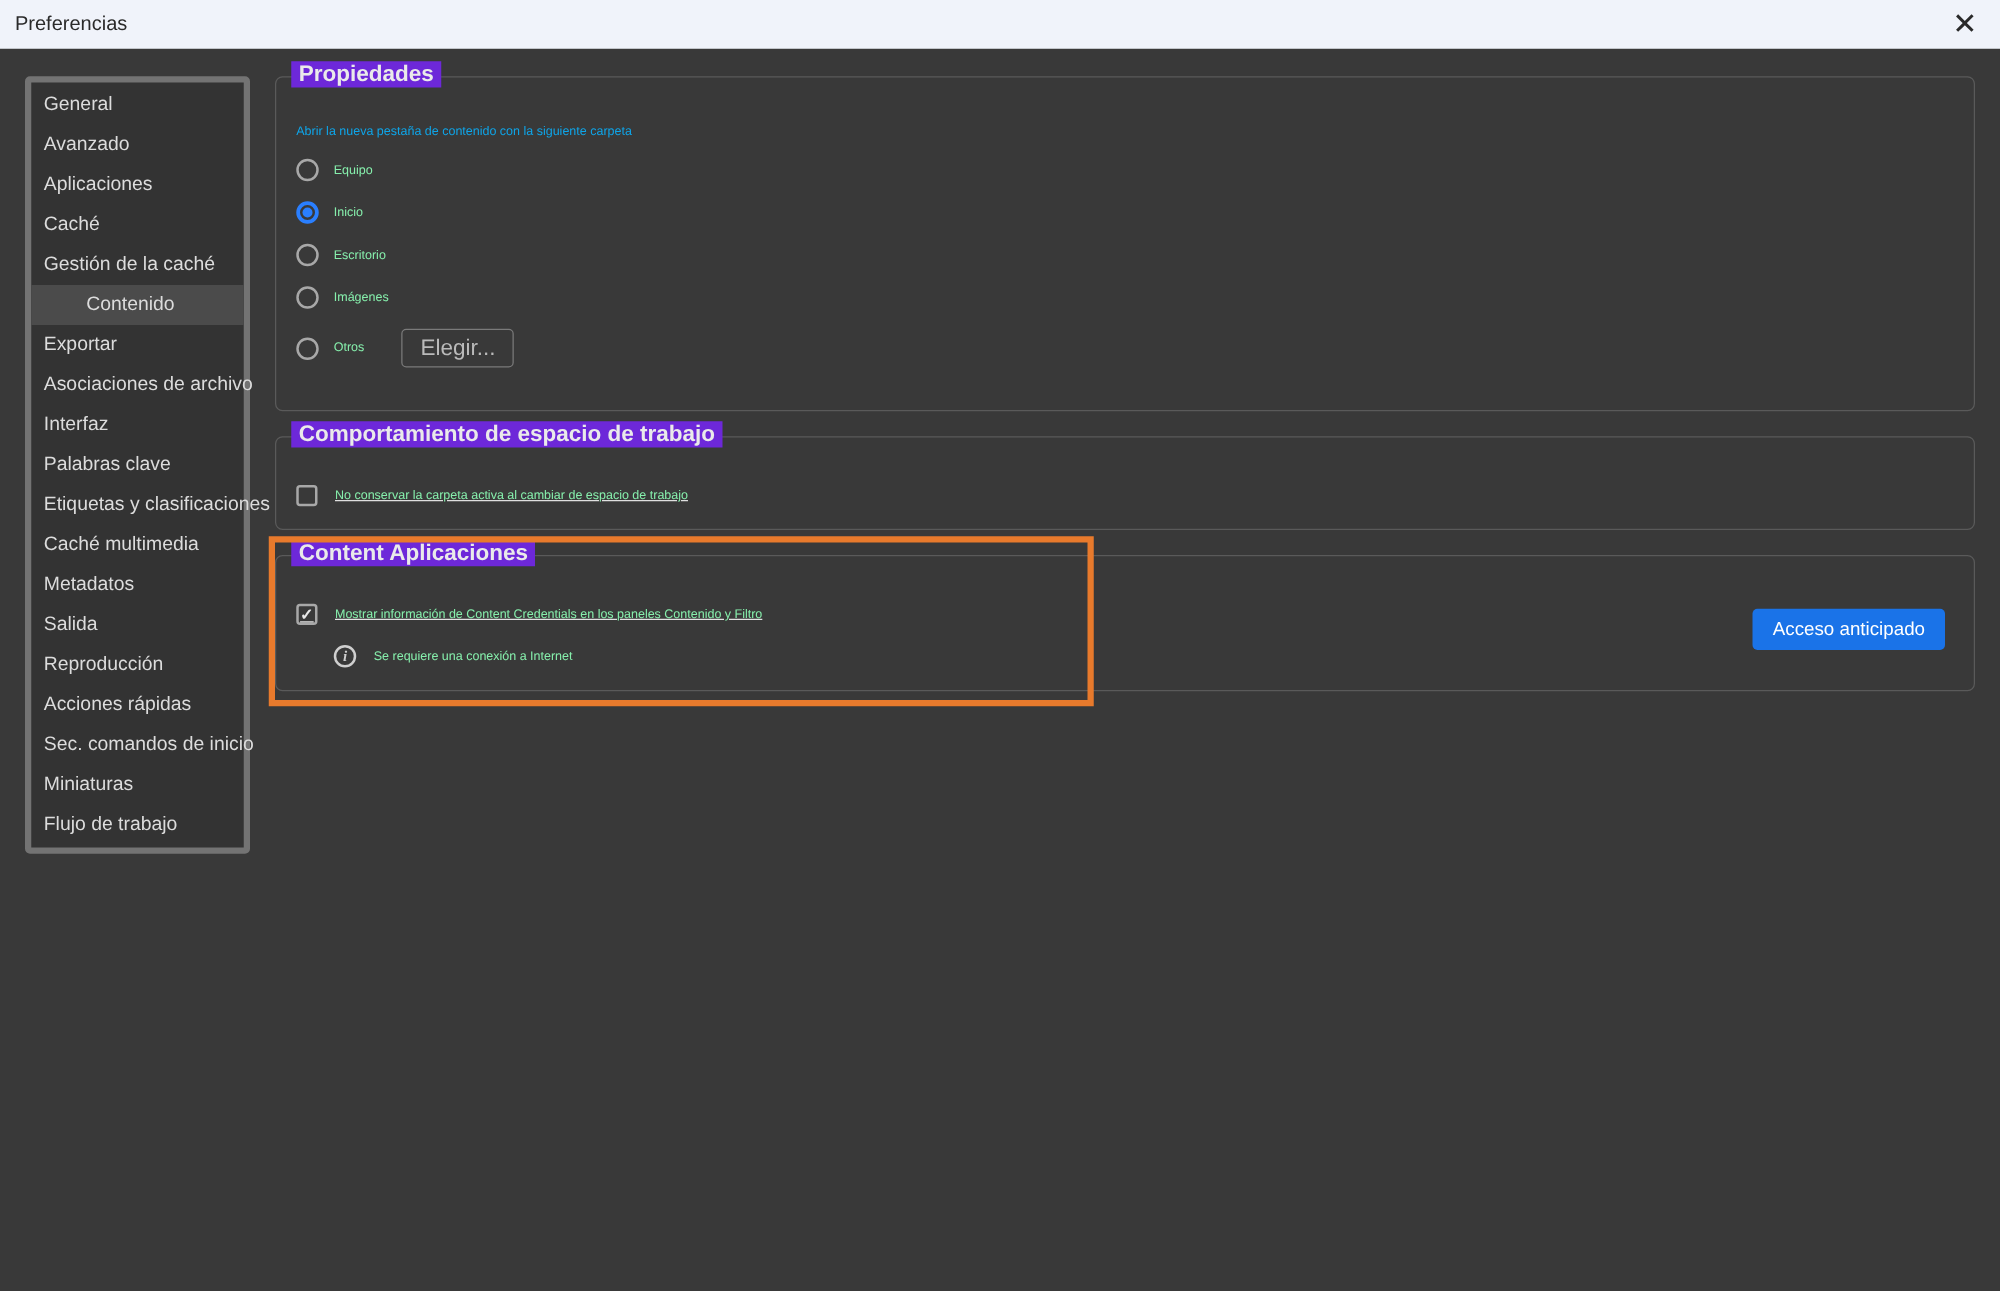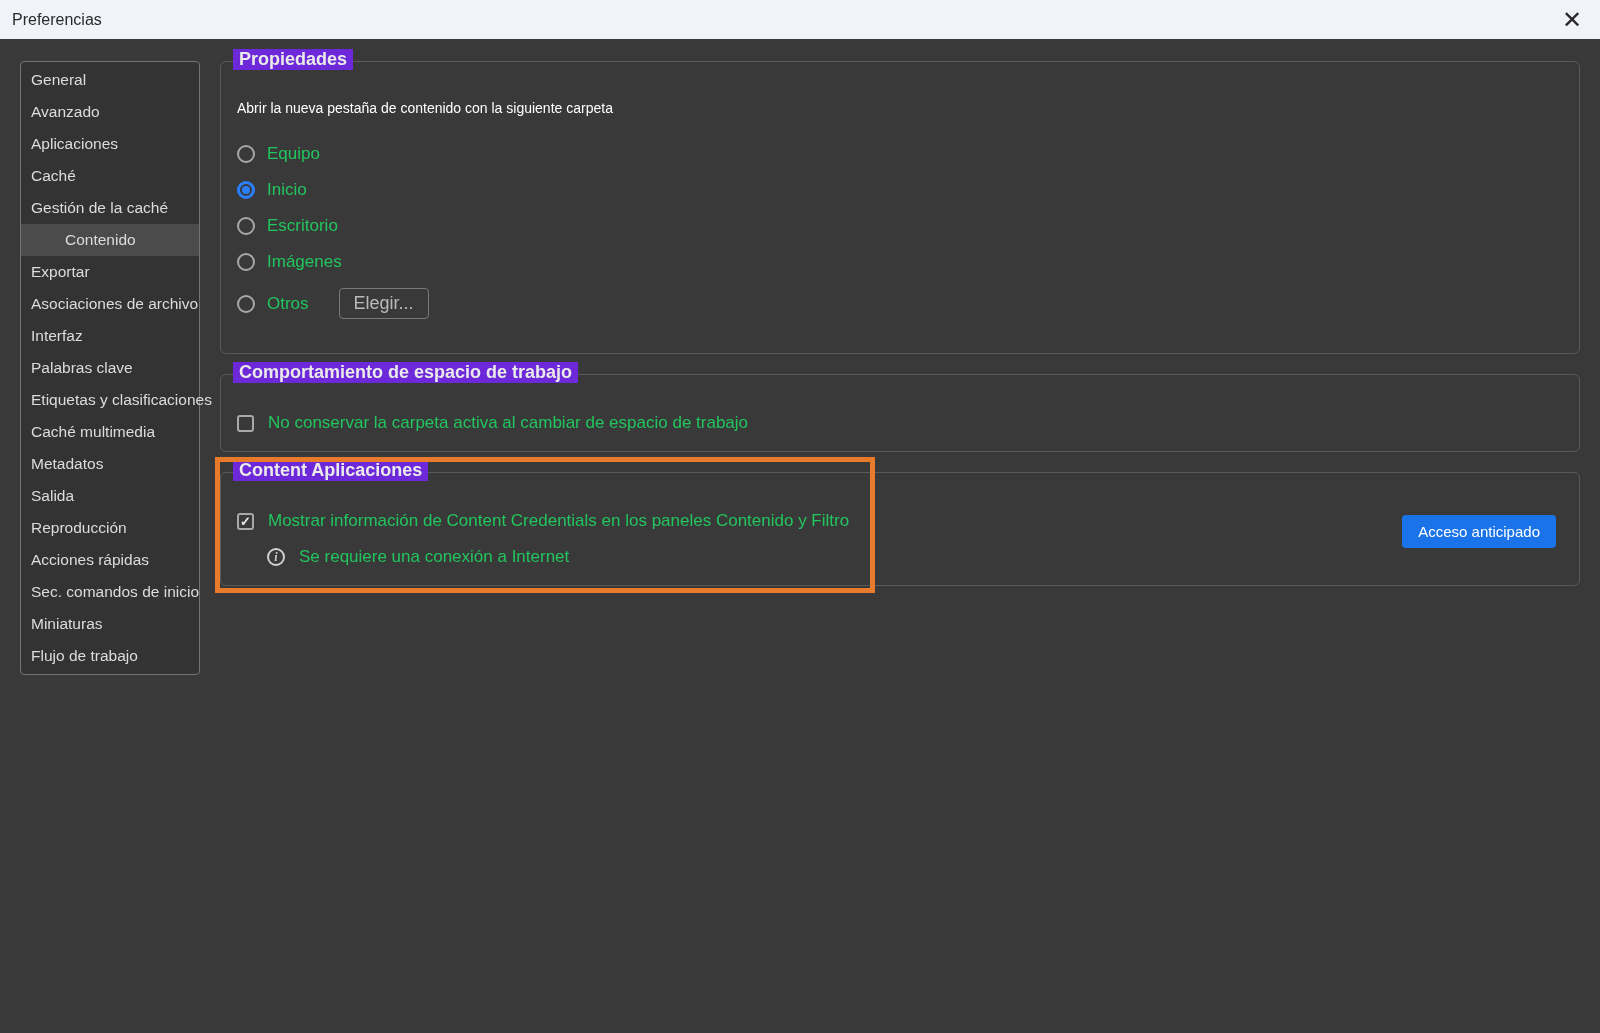--- a/index.html
+++ b/index.html
@@ -30,21 +30,21 @@
   color: #2a2a2a;
 }
 .body-area {
   display: flex;
   padding: 22px 20px 0 20px;
   gap: 20px;
 }
 .sidebar {
   width: 180px;
   background: #333333;
-  border: 1px solid #737373;
+  border: 5px solid #737373;
   border-radius: 4px;
   padding: 2px 0;
   align-self: flex-start;
 }
 .sidebar-item {
   padding: 7px 10px;
   font-size: 15.5px;
   color: #dcdcdc;
   cursor: pointer;
   white-space: nowrap;
@@ -69,23 +69,23 @@
   position: absolute;
   top: -13px;
   left: 12px;
   background: #6d28d9;
   padding: 0 6px;
   font-weight: 700;
   font-size: 18px;
   color: #eaeaea;
 }
 .desc-text {
-  color: #ffffff;
-  margin-bottom: 28px;
-  font-size: 14px;
+  color: #0ea5e9;
+  margin-bottom: 16px;
+  font-size: 10px;
 }
 .radio-row {
   display: flex;
   align-items: center;
   gap: 12px;
   margin-bottom: 16px;
 }
 .radio {
   width: 18px;
   height: 18px;
@@ -99,35 +99,36 @@
 .radio.selected {
   border: 3px solid #2a7fff;
 }
 .radio.selected::after {
   content: "";
   width: 8px;
   height: 8px;
   background: #2a7fff;
   border-radius: 50%;
 }
-.radio-label { color: #22c55e; font-size: 17px; }
+.radio-label { color: #86efac; font-size: 10px; }
 .choose-btn {
   background: #393939;
   border: 1px solid #7a7a7a;
   color: #bababa;
   padding: 4px 14px;
   border-radius: 4px;
   font-size: 18px;
   cursor: pointer;
   margin-left: 18px;
 }
 .checkbox-row {
   display: flex;
   align-items: center;
   gap: 14px;
+  text-decoration: underline;
 }
 .checkbox {
   width: 17px;
   height: 17px;
   border: 2px solid #a8a8a8;
   border-radius: 3px;
   display: inline-flex;
   align-items: center;
   justify-content: center;
   flex-shrink: 0;

